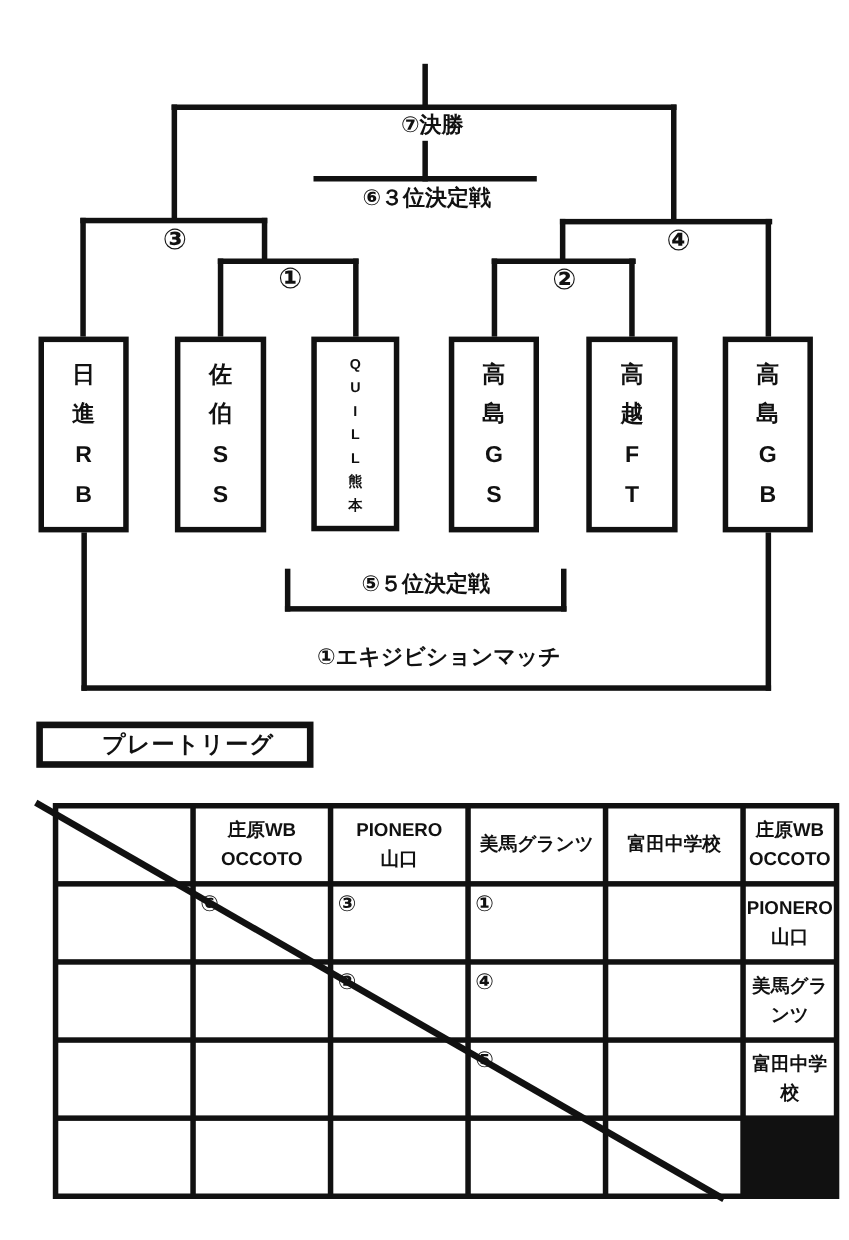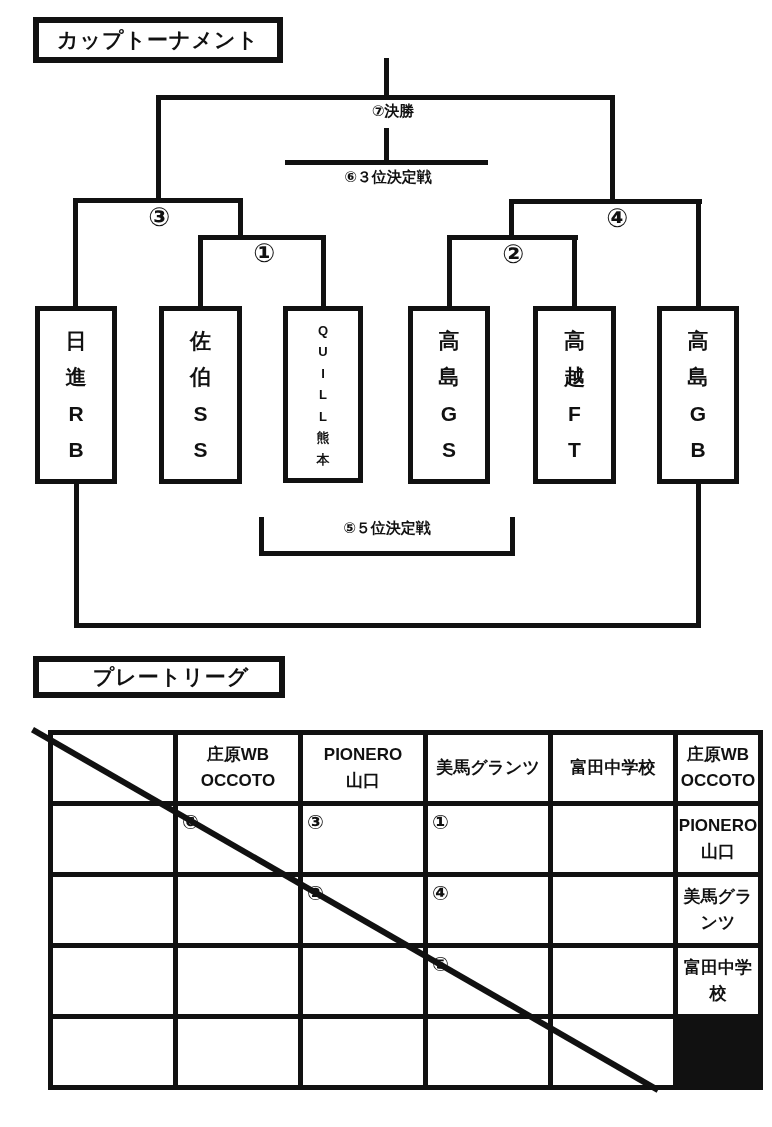--- a/index.html
+++ b/index.html
@@ -16,21 +16,21 @@
   .ln { position:absolute; background:var(--ink); }
 
   
   .titlebox {
     position:absolute; border:6px solid var(--ink); background:var(--paper);
     display:flex; align-items:center; justify-content:center;
     font-size:21px; letter-spacing:1px; white-space:nowrap;
   }
 
   
-  .lbl { position:absolute; transform:translateX(-50%); font-size:15px; white-space:nowrap; line-height:1.1; background:var(--paper); padding:0 3px; }
+  .lbl { position:absolute; transform:translateX(-50%); font-size:20px; white-space:nowrap; line-height:1.1; background:var(--paper); padding:0 3px; }
   .num { position:absolute; transform:translateX(-50%); font-size:26px; line-height:1; background:var(--paper); padding:0 2px; }
 
   
   .teambox {
     position:absolute; border:5px solid var(--ink); background:var(--paper);
     display:flex; flex-direction:column; align-items:center; justify-content:space-evenly;
     padding:4px 0; font-size:21px; line-height:1; text-align:center;
   }
   .teambox.small { font-size:13px; }
   .teambox span { display:block; }
@@ -53,23 +53,20 @@
   .diag {
     position:absolute; left:34px; top:727px; width:722px; height:6px;
     background:var(--ink); transform-origin:0 0; transform:rotate(29.95deg);
   }
 </style>
 </head>
 <body>
 
 <div class="page">
 
-  <div class="titlebox" style="left:33px; top:17px; width:250px; height:46px;">
-    <span>カップトーナメント</span>
-  </div>
 
   <div class="ln" style="left:384px; top:58px;  width:5px;   height:41px;"></div>
   <div class="ln" style="left:156px; top:95px;  width:459px; height:5px;"></div>
   <div class="ln" style="left:156px; top:95px;  width:5px;   height:107px;"></div>
   <div class="ln" style="left:610px; top:95px;  width:5px;   height:108px;"></div>
   <div class="ln" style="left:384px; top:128px; width:5px;   height:37px;"></div>
   <div class="ln" style="left:285px; top:160px; width:203px; height:5px;"></div>
 
   <div class="ln" style="left:73px;  top:198px; width:170px; height:5px;"></div>
   <div class="ln" style="left:73px;  top:198px; width:5px;   height:112px;"></div>
@@ -93,20 +90,21 @@
   <div class="ln" style="left:74px;  top:623px; width:627px; height:5px;"></div>
   <div class="ln" style="left:696px; top:480px; width:5px;   height:148px;"></div>
 
   <div class="lbl" style="left:393px; top:103px;">⑦決勝</div>
   <div class="lbl" style="left:388px; top:169px;">⑥３位決定戦</div>
   <div class="num" style="left:159px; top:204px;">③</div>
   <div class="num" style="left:264px; top:240px;">①</div>
   <div class="num" style="left:513px; top:241px;">②</div>
   <div class="num" style="left:617px; top:205px;">④</div>
   <div class="lbl" style="left:387px; top:520px;text-align:right;">⑤５位決定戦</div>
+  <div class="lbl" style="left:399px; top:587px;">①エキジビションマッチ</div>
 
   <div class="teambox" style="left:35px;  top:306px; width:82px; height:178px;">
       <span>日</span>
       <span>進</span>
       <span>R</span>
       <span>B</span>
     </div>
   <div class="teambox" style="left:159px; top:306px; width:83px; height:178px;">
       <span>佐</span>
       <span>伯</span>

